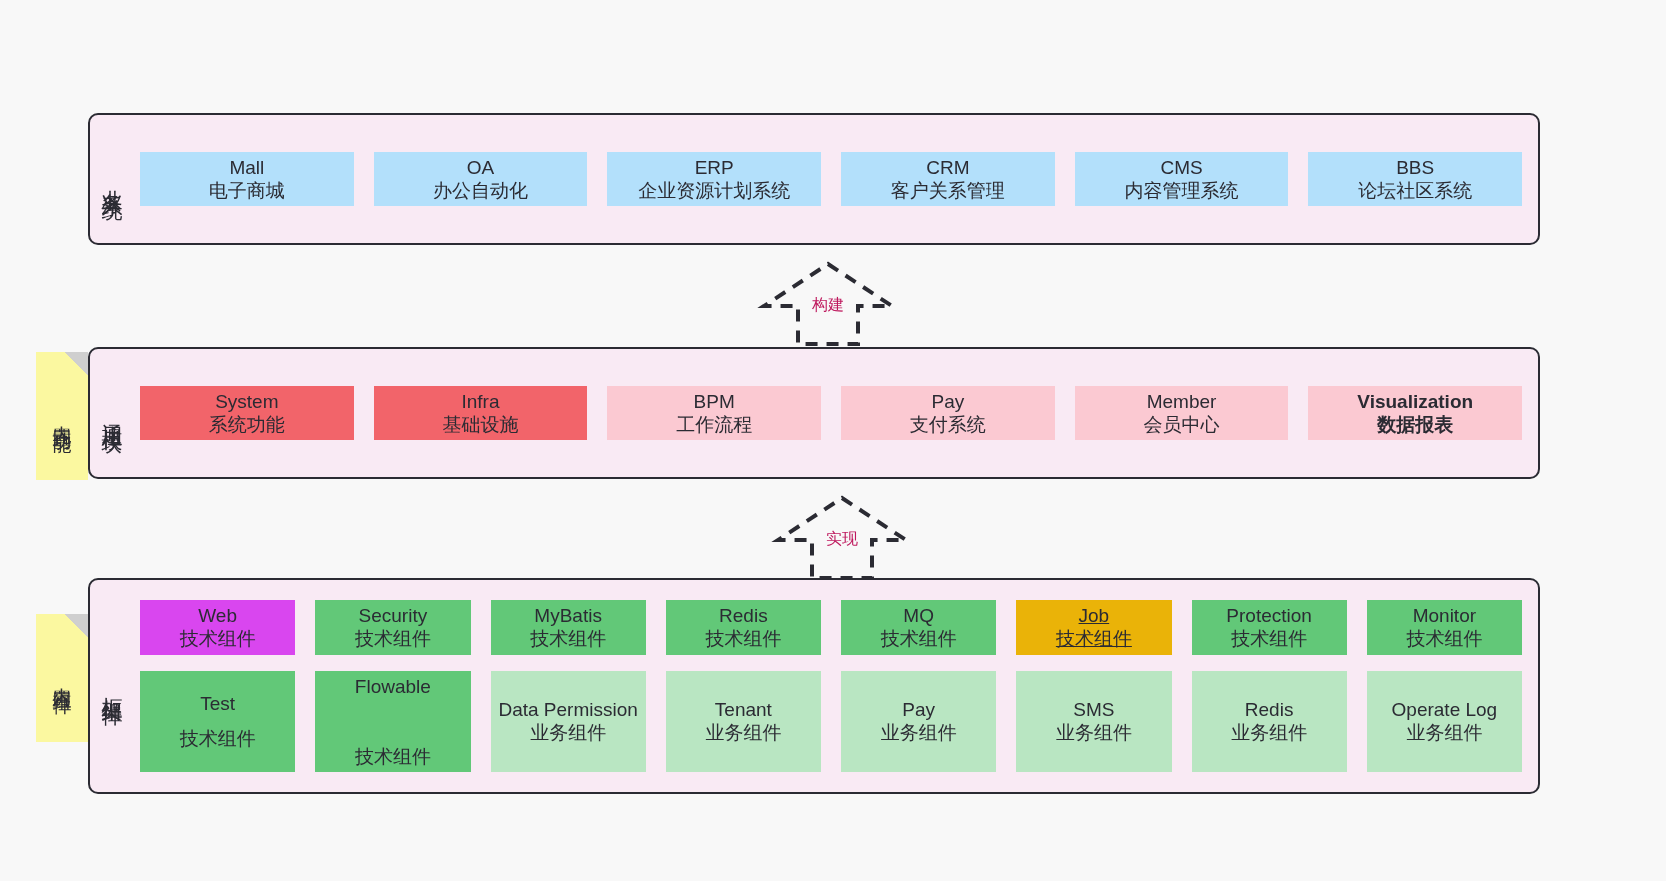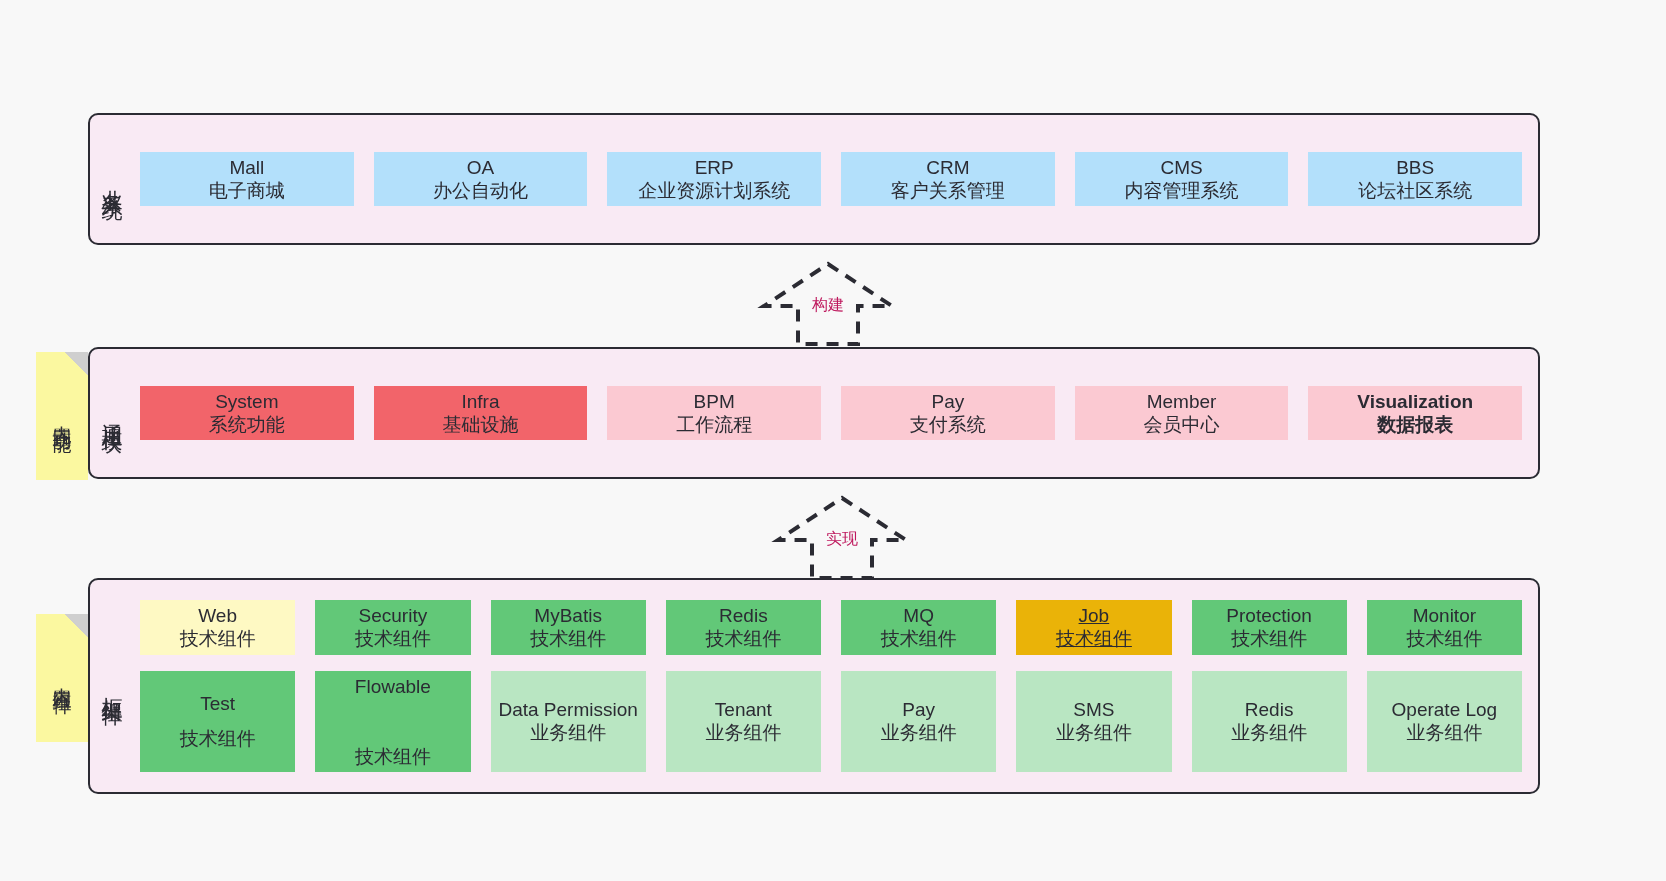--- a/index.html
+++ b/index.html
@@ -184,21 +184,21 @@
   <div class="note" style="left:36px;top:614px;width:52px;height:128px;">
     <span class="fold"></span>
     <span>内置组件</span>
   </div>
 
   <div class="band" id="band-framework" style="left:88px;top:578px;width:1452px;height:216px;">
     <div class="band-label">框架组件</div>
     <div class="band-body">
 
       <div class="row">
-        <div class="cell" style="background:#fef9c3;">
+        <div class="cell" style="background:#d946ef;">
           <span class="t1">Web</span>
           <span class="t2">技术组件</span>
         </div>
         <div class="cell" style="background:#62c878;">
           <span class="t1">Security</span>
           <span class="t2">技术组件</span>
         </div>
         <div class="cell" style="background:#62c878;">
           <span class="t1">MyBatis</span>
           <span class="t2">技术组件</span>

